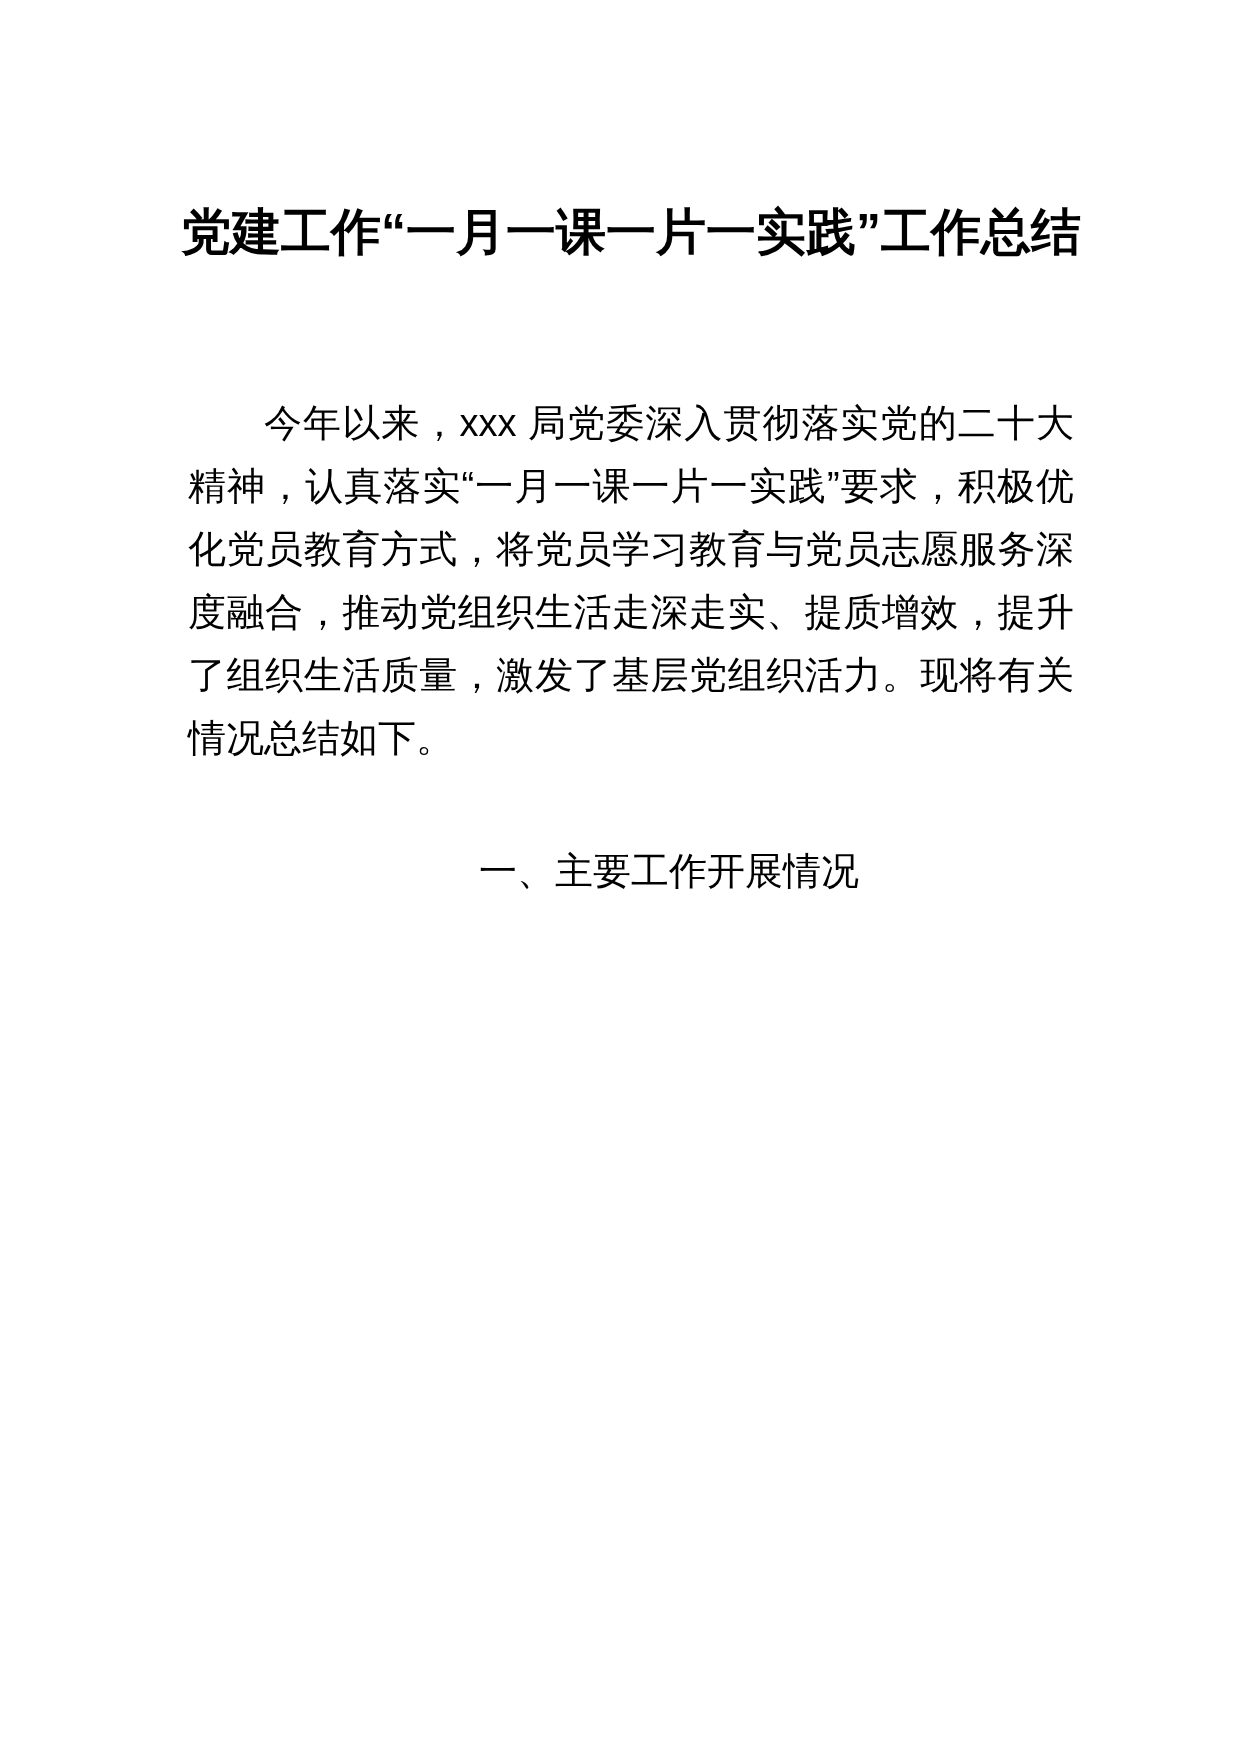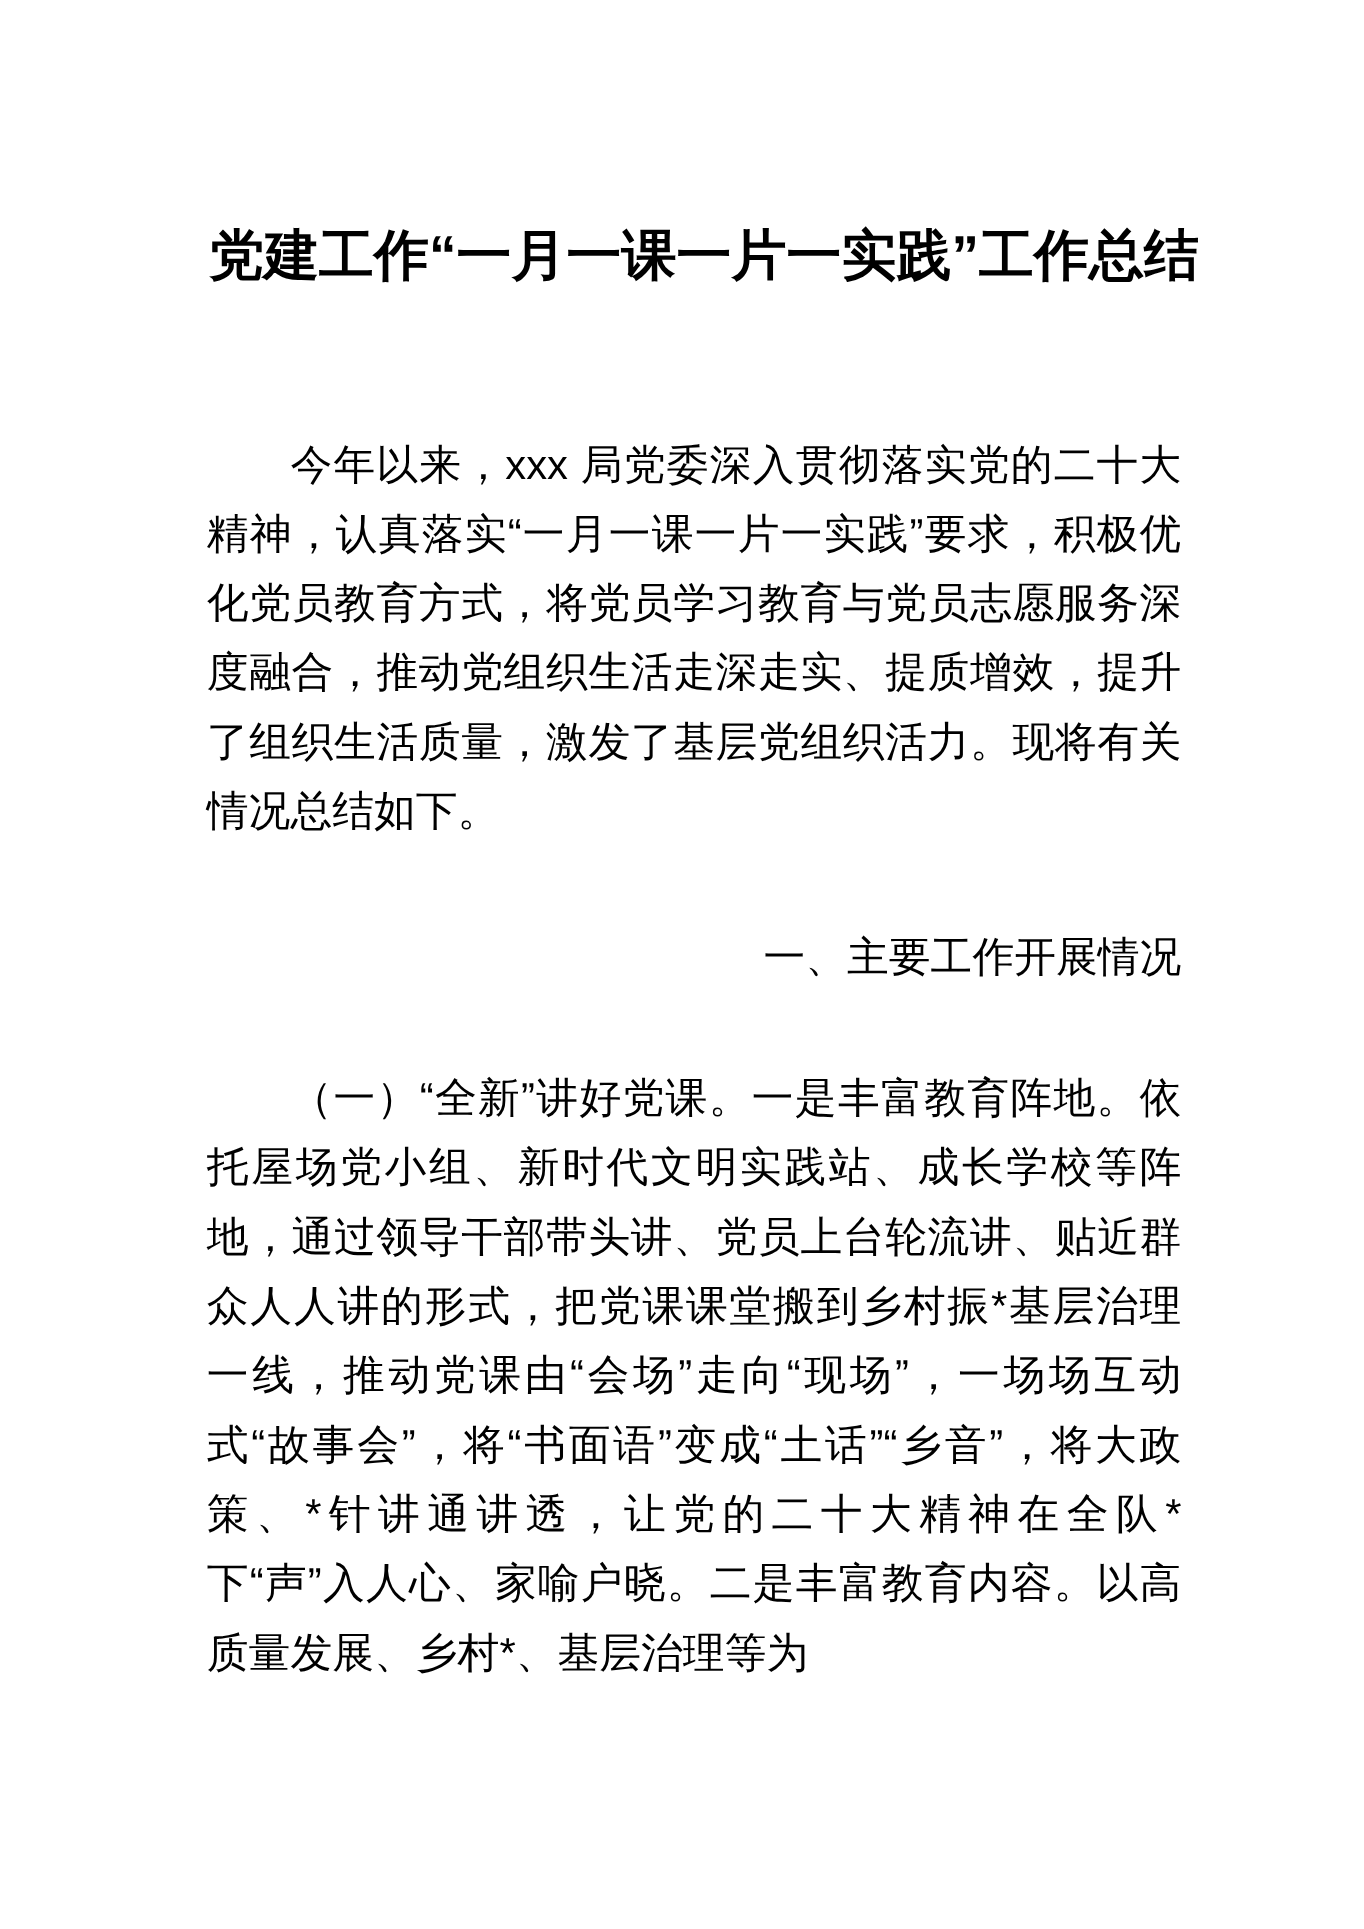--- a/index.html
+++ b/index.html
@@ -16,41 +16,40 @@
     color: #000000;
     padding: 154px 150px 0 172px;
     overflow: hidden;
     font-family: "Liberation Sans", sans-serif;
   }
   .doc-title {
     margin: 0;
     font-size: 50px;
     line-height: 156px;
     font-weight: 700;
-    text-align: right;
+    text-align: center;
     font-family: "Liberation Sans", sans-serif;
   }
   .para {
     margin: 16px;
     font-size: 38px;
     line-height: 63px;
     font-weight: 400;
     text-align: justify;
     text-justify: inter-ideograph;
     text-indent: 2em;
     overflow-wrap: break-word;
   }
   .intro-para   { margin-top: 82px; }
-  .section-head { margin-top: 70px; text-align: right; }
+  .section-head { margin-top: 70px; text-align: center; }
   .body-para    { margin-top: 65px; }
 </style>
 </head>
 <body>
 
 <div class="page">
   <h1 class="doc-title">党建工作“一月一课一片一实践”工作总结</h1>
 
   <p class="para intro-para">今年以来，xxx 局党委深入贯彻落实党的二十大精神，认真落实“一月一课一片一实践”要求，积极优化党员教育方式，将党员学习教育与党员志愿服务深度融合，推动党组织生活走深走实、提质增效，提升了组织生活质量，激发了基层党组织活力。现将有关情况总结如下。</p>
 
   <p class="para section-head">一、主要工作开展情况</p>
 
-  <p class="para body-para">（一）“全新”讲好党课。一是丰富教育阵地。依托屋场党小组、新时代文明实践站、成长学校等阵地，通过领导干部带头讲、党员上台轮流讲、贴近群众人人讲的形式，把党课课堂搬到乡村振*基层治理一线，推动党课由“会场”走向“现场”，一场场互动式“故事会”，将“书面语”变成“土话”“乡音”，将大政策、*针讲通讲透，让党的二十大精神在全队*下“声”入人心、家喻户晓。二是丰富教育内容。以高质量发展、乡村*、基层治理等为</p>
 </div>
 
 </body></html>

